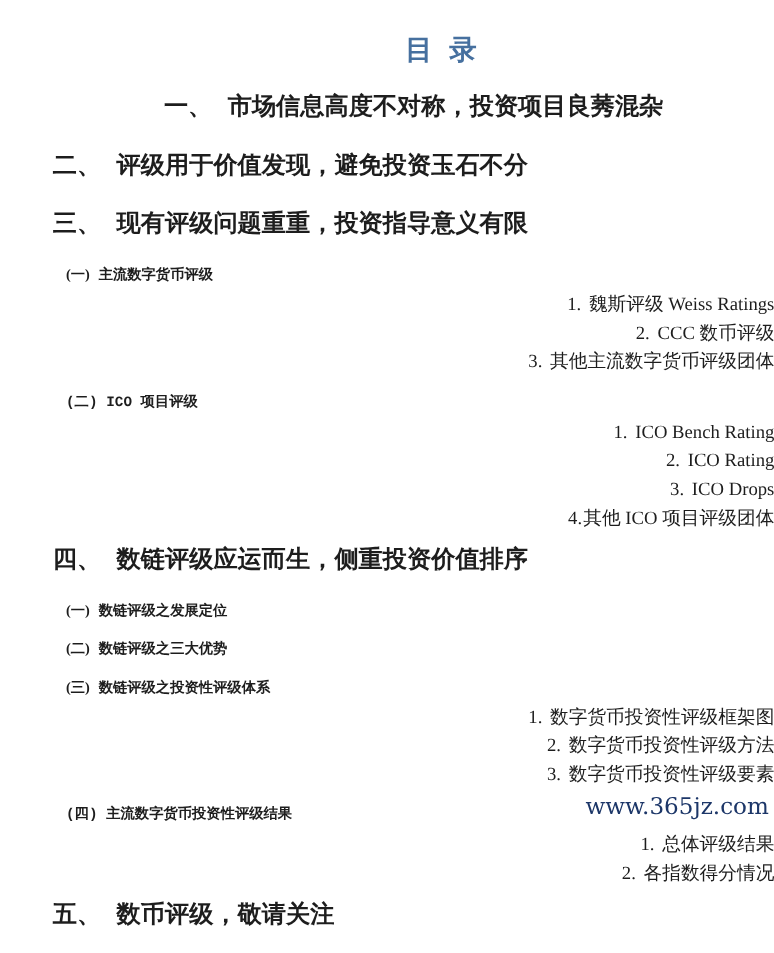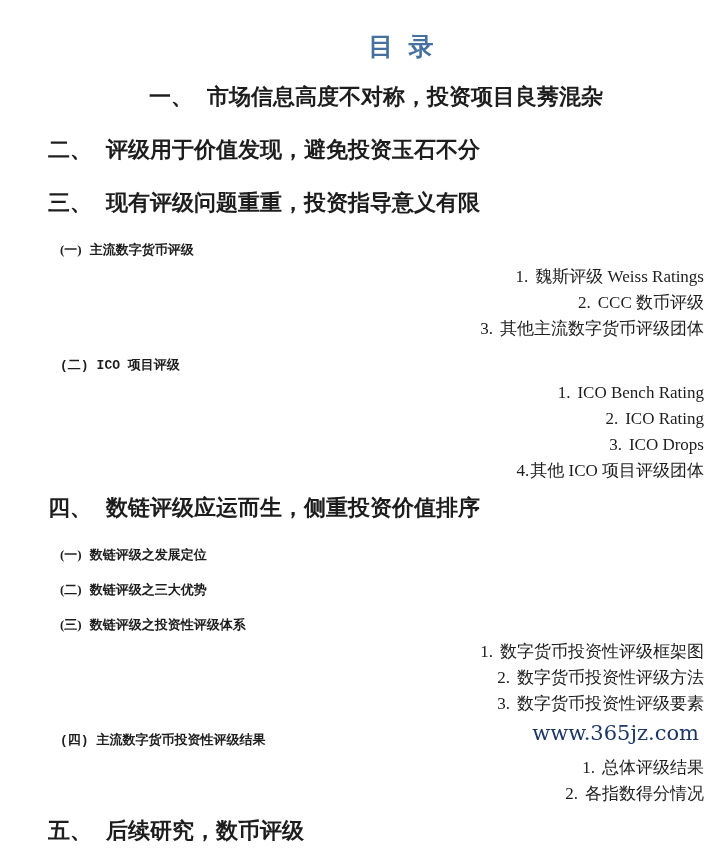--- a/index.html
+++ b/index.html
@@ -175,19 +175,19 @@
 
     <div class="row lvl3">
       <span class="num">1.</span><span class="label">总体评级结果</span>
     </div>
 
     <div class="row lvl3">
       <span class="num">2.</span><span class="label">各指数得分情况</span>
     </div>
 
     <div class="row lvl1">
-      <span class="num">五、</span><span class="label">后续研究，数币评级</span>
+      <span class="num">五、</span><span class="label">数币评级，敬请关注</span>
     </div>
   </div>
 
   <div class="watermark">www.365jz.com</div>
 
 </div>
 
 </body></html>

